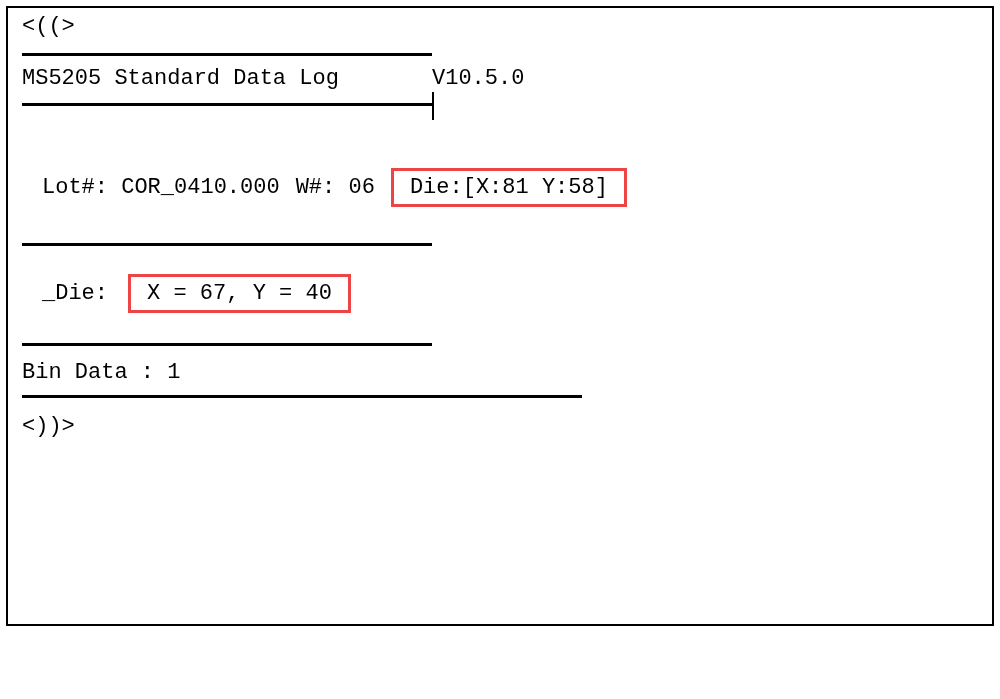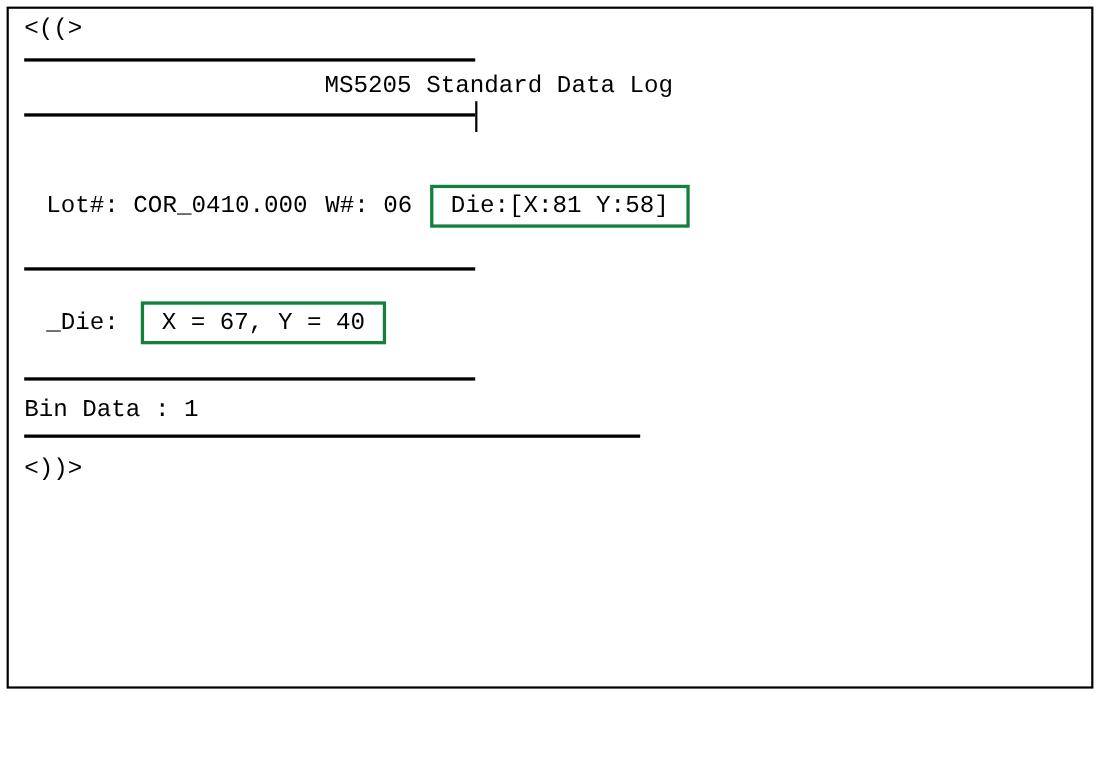--- a/index.html
+++ b/index.html
@@ -24,22 +24,21 @@
   }
   .open-marker, .close-marker {
     font-family: "Courier New", monospace;
     font-size: 22px;
   }
   .rule-line {
     border-top: 3px solid #000;
   }
   .title-row {
     display: flex;
-    align-items: center;
-    flex-direction: column;
+    align-items: flex-end;
   }
   .title-text {
     flex: 1;
   }
   .version-text {
     width: 260px;
   }
   .title-block {
     width: 410px;       
     position: relative;
@@ -64,21 +63,21 @@
   .row {
     display: flex;
     align-items: center;
     gap: 16px;
     flex-wrap: nowrap;
   }
   .label {
     white-space: nowrap;
   }
   .boxed {
-    border: 3px solid #15803d;
+    border: 3px solid #ef4444;
     padding: 4px 16px;
     display: inline-block;
     white-space: nowrap;
   }
   .half-rule {
     width: 410px;
     border-top: 3px solid #000;
   }
   .status-row {
     display: flex;
@@ -95,20 +94,21 @@
   <div style="height:14px"></div>
   <div class="title-block">
     <div class="rule-line"></div>
   </div>
   <div style="height:10px"></div>
 
   <div class="title-row">
     <div class="title-block">
       <span class="title-text">MS5205 Standard Data Log</span>
     </div>
+    <span class="version-text">V10.5.0</span>
   </div>
 
   <div style="height:12px"></div>
   <div class="title-block">
     <div class="title-underline"></div>
   </div>
 
   <div style="height:36px"></div>
 
 

